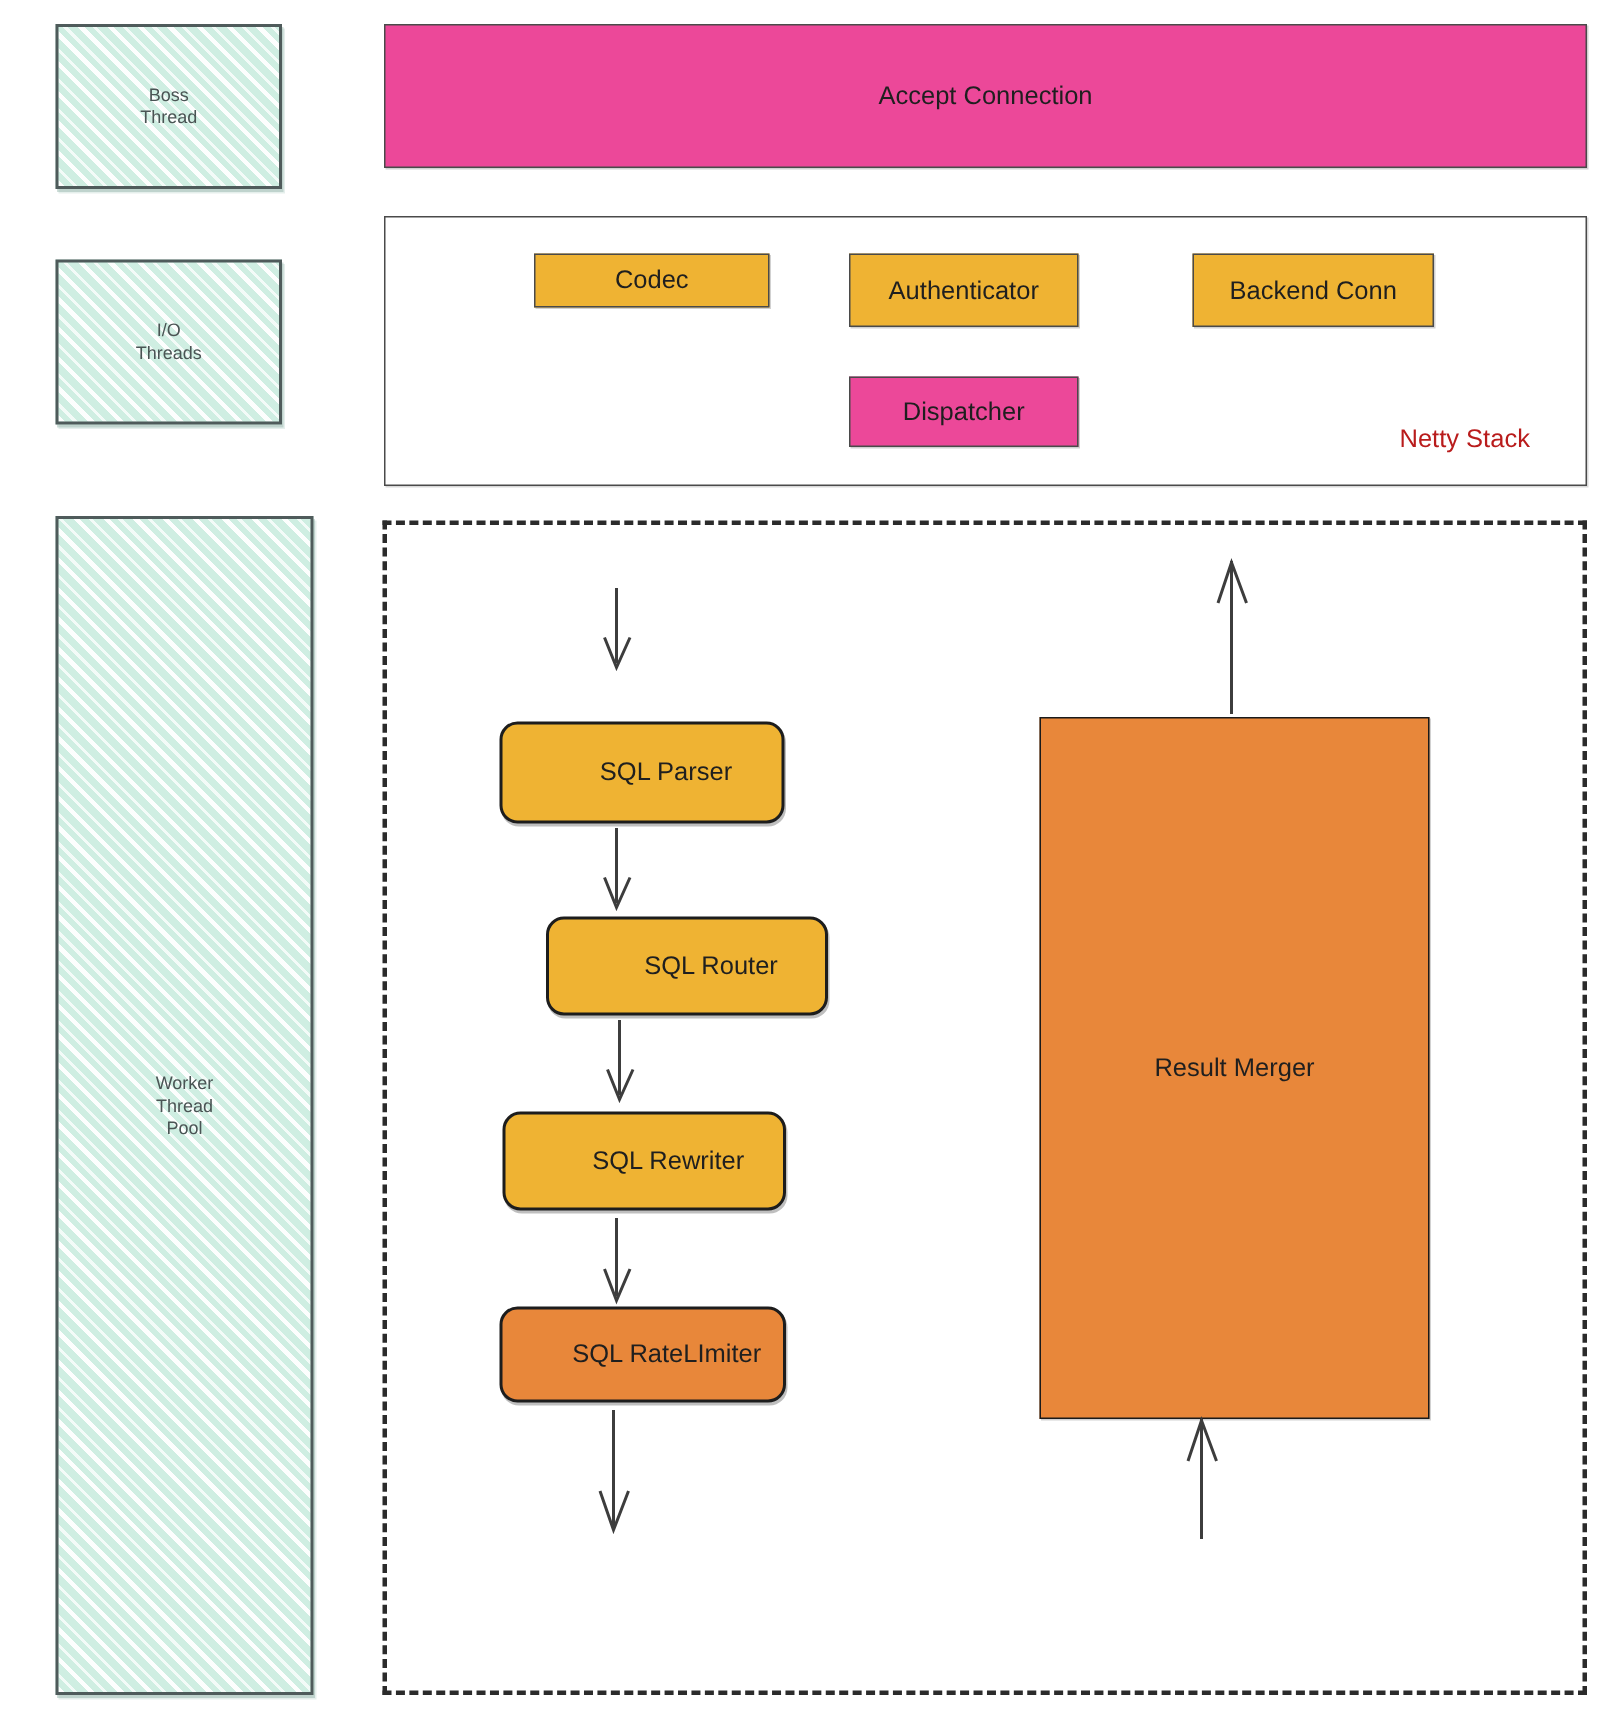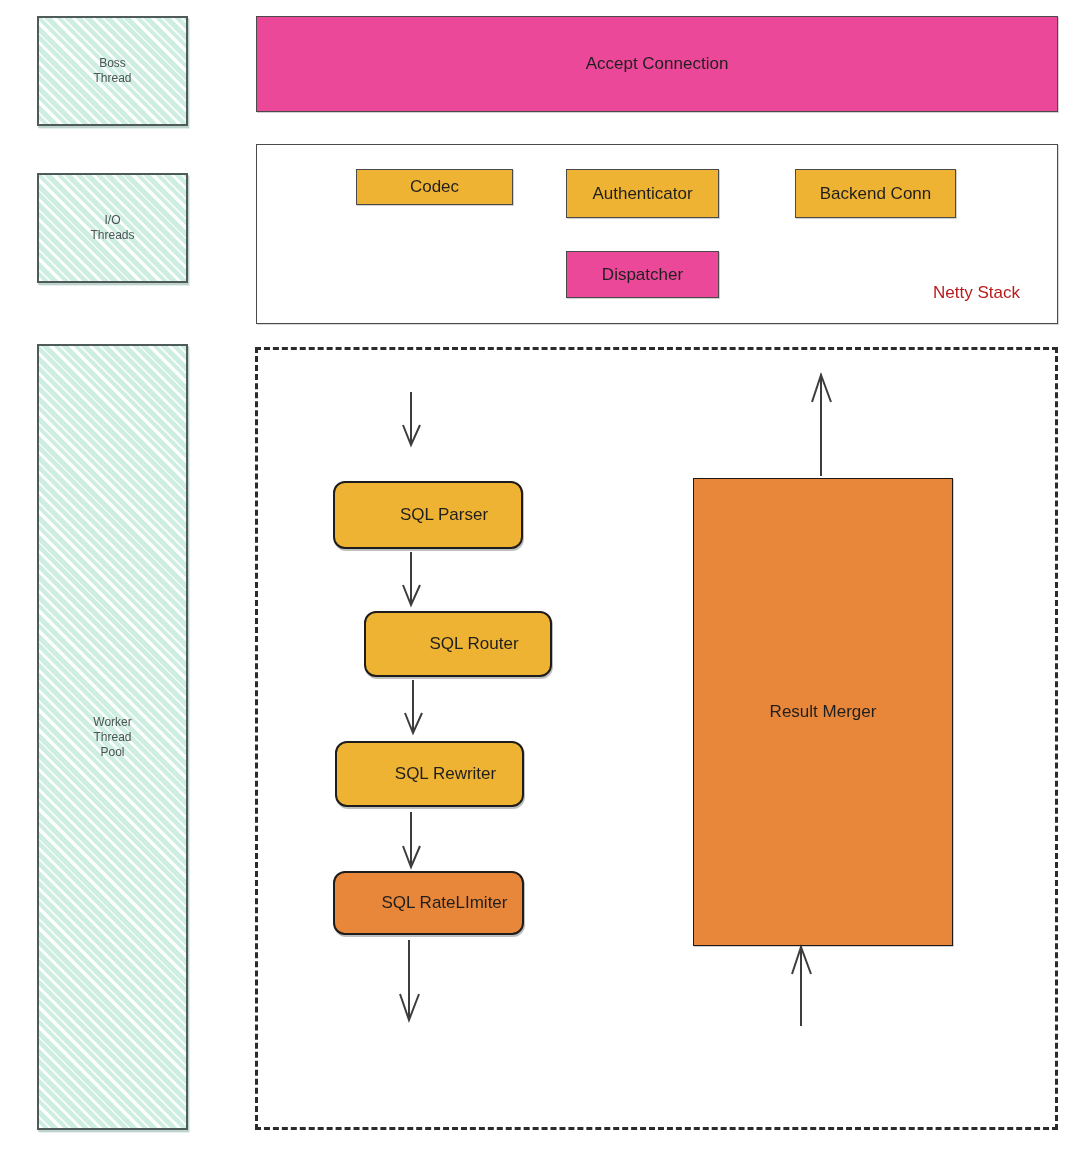--- a/index.html
+++ b/index.html
@@ -112,21 +112,21 @@
   <div class="node sketch" style="left:37px; top:16px; width:151px; height:110px;">
     <span>Boss
 Thread</span>
   </div>
 
   <div class="node sketch" style="left:37px; top:173px; width:151px; height:110px;">
     <span>I/O
 Threads</span>
   </div>
 
-  <div class="node sketch" style="left:37px; top:344px; width:151px; height:786px;">
+  <div class="node sketch" style="left:37px; top:344px; width:172px; height:786px;">
     <span>Worker
 Thread
 Pool</span>
   </div>
 
   <div class="node rect green" style="left:256px; top:16px; width:802px; height:96px;">
     <span>Accept Connection</span>
   </div>
 
   <div class="solid-box" style="left:256px; top:144px; width:802px; height:180px;">

